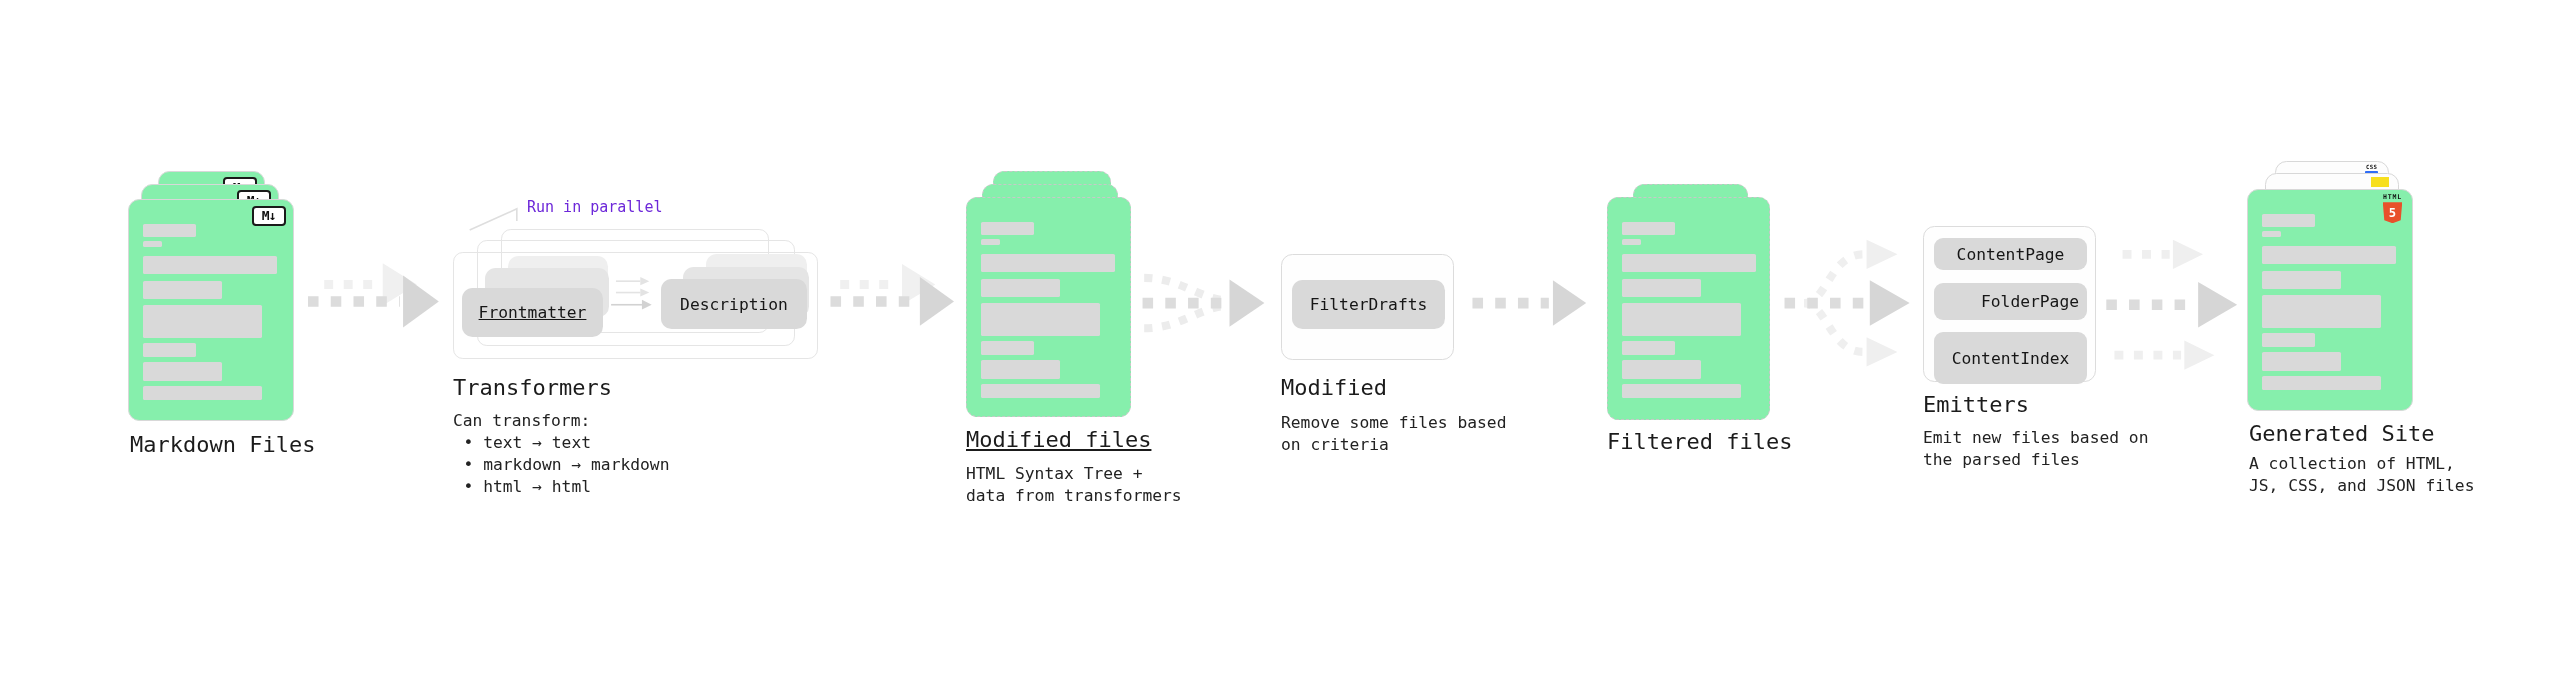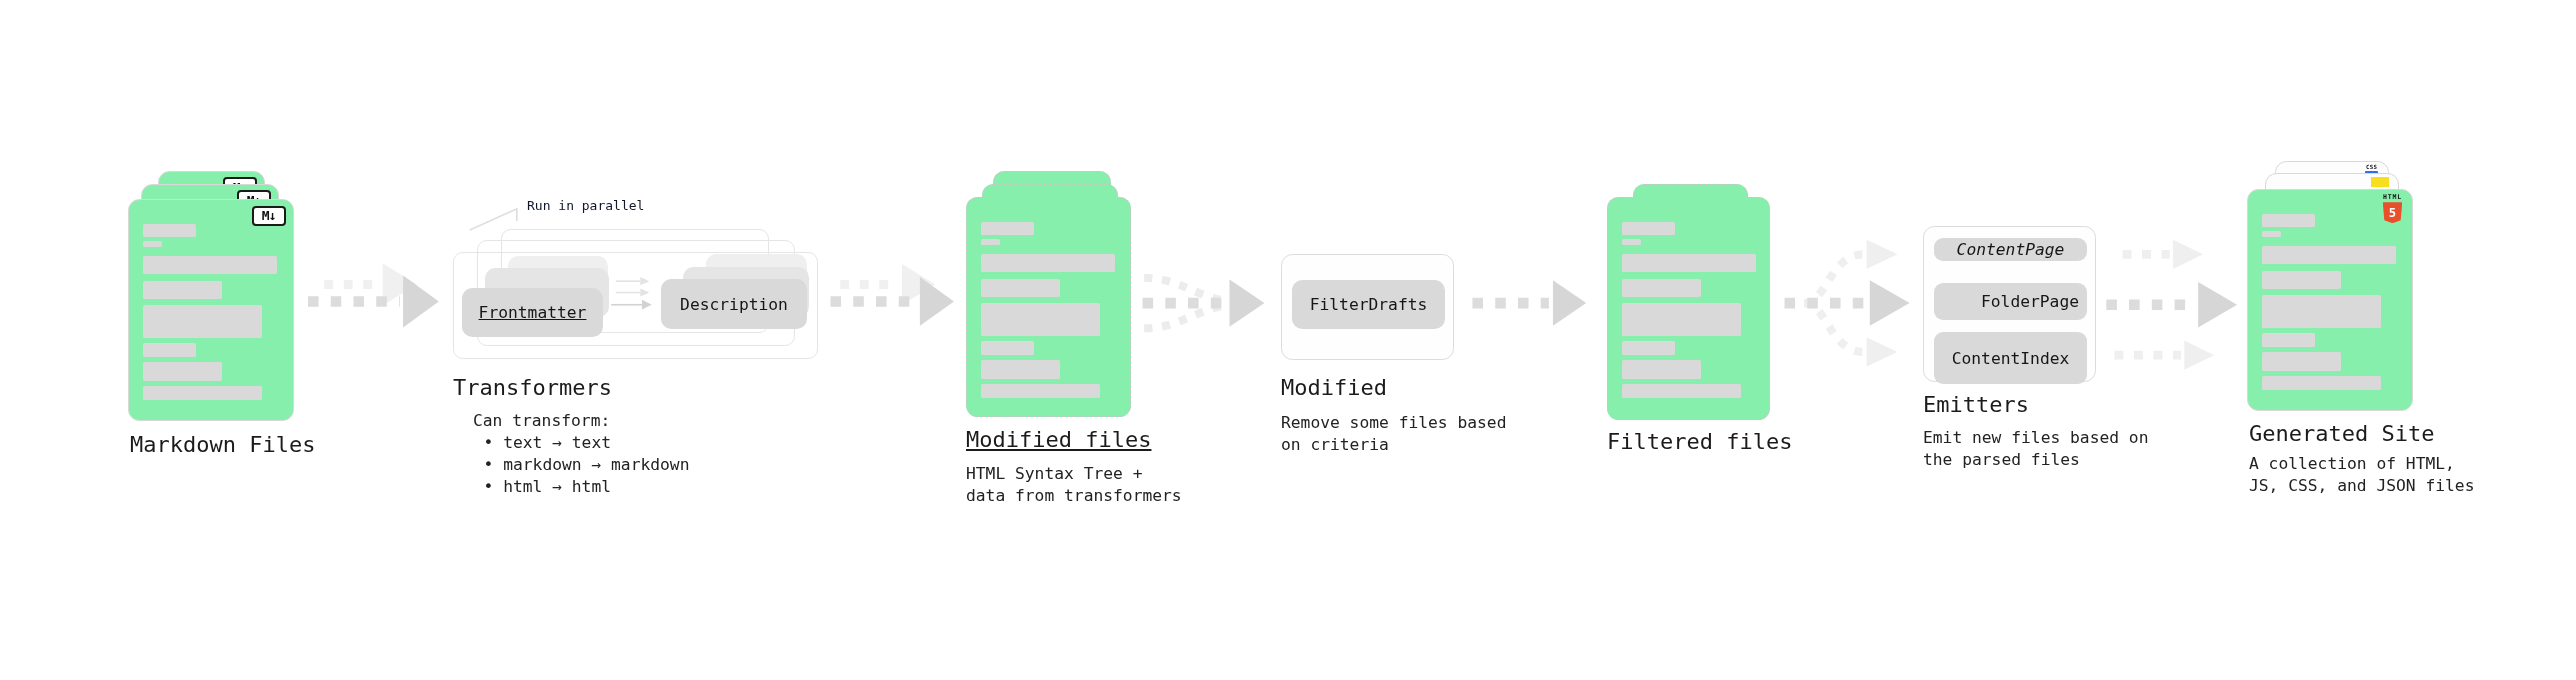--- a/index.html
+++ b/index.html
@@ -47,21 +47,21 @@
   
   .outline-box { position:absolute; border:1.6px solid #e5e5e5; border-radius:9.8px; background:transparent; }
   .panel { position:absolute; border:1.6px solid #dcdcdc; border-radius:11.4px; background:#fefefe; }
   .pill { position:absolute; background:#d9d9d9; border-radius:10.6px;
     display:flex; align-items:center; justify-content:center;
     font-size:16.3px; color:#161616; white-space:nowrap; }
   .ghost { position:absolute; border-radius:10.6px; }
   .ghost.g1 { background:#e5e5e5; }
   .ghost.g2 { background:#efefef; }
 
-  .annotation { position:absolute; font-size:13px; color:#0f172a; white-space:nowrap; }
+  .annotation { position:absolute; font-size:15px; color:#6d28d9; white-space:nowrap; }
 
   svg.arrows { position:absolute; left:0; top:0; pointer-events:none; }
 </style>
 </head>
 <body>
 
 <div class="canvas">
 
   <svg class="arrows" width="2576" height="681" viewBox="0 0 3170 838">
 
@@ -153,21 +153,21 @@
 
     <div class="ghost g2" style="left:508px; top:256px; width:100px; height:49px; z-index:3;"></div>
     <div class="ghost g1" style="left:485px; top:268px; width:124px; height:49px; z-index:4;"></div>
     <div class="pill" style="left:462px; top:288px; width:141px; height:49px; z-index:5;text-decoration:underline;">Frontmatter</div>
 
     <div class="ghost g2" style="left:706px; top:254px; width:101px; height:50px; z-index:3;"></div>
     <div class="ghost g1" style="left:683px; top:267px; width:126px; height:50px; z-index:4;"></div>
     <div class="pill" style="left:661px; top:279px; width:146px; height:50px; z-index:5;">Description</div>
 
     <div class="stage-label" style="left:453px; top:375px;">Transformers</div>
-    <div class="stage-desc" style="left:453px; top:410px;margin-left:20px;">
+    <div class="stage-desc" style="left:453px; top:410px;">
       <div>Can transform:</div>
       <div class="indent">• text → text</div>
       <div class="indent">• markdown → markdown</div>
       <div class="indent">• html → html</div>
     </div>
   </div>
 
   <div>
     <div class="doc dashed" style="left:993px; top:171px; width:118px; height:130px; z-index:1;"></div>
     <div class="doc dashed" style="left:982px; top:184px; width:136px; height:130px; z-index:2;"></div>
@@ -212,21 +212,21 @@
           <div class="bar bar-6"></div>
           <div class="bar bar-7"></div>
           <div class="bar bar-8"></div>
       </div>
     </div>
     <div class="stage-label" style="left:1607px; top:429px;">Filtered files</div>
   </div>
 
   <div>
     <div class="panel" style="left:1923px; top:226px; width:173px; height:156px;"></div>
-    <div class="pill" style="left:1934px; top:238px; width:153px; height:23px; border-radius:9px;font-style:italic;">ContentPage</div>
+    <div class="pill" style="left:1934px; top:238px; width:153px; height:32px; border-radius:9px;">ContentPage</div>
     <div class="pill" style="left:1934px; top:283px; width:153px; height:37px; border-radius:9px;padding-left:39px;">FolderPage</div>
     <div class="pill" style="left:1934px; top:332px; width:153px; height:52px; border-radius:9px;">ContentIndex</div>
     <div class="stage-label" style="left:1923px; top:392px;">Emitters</div>
     <div class="stage-desc" style="left:1923px; top:427px;">
       <div>Emit new files based on</div>
       <div>the parsed files</div>
     </div>
   </div>
 
   <div>

